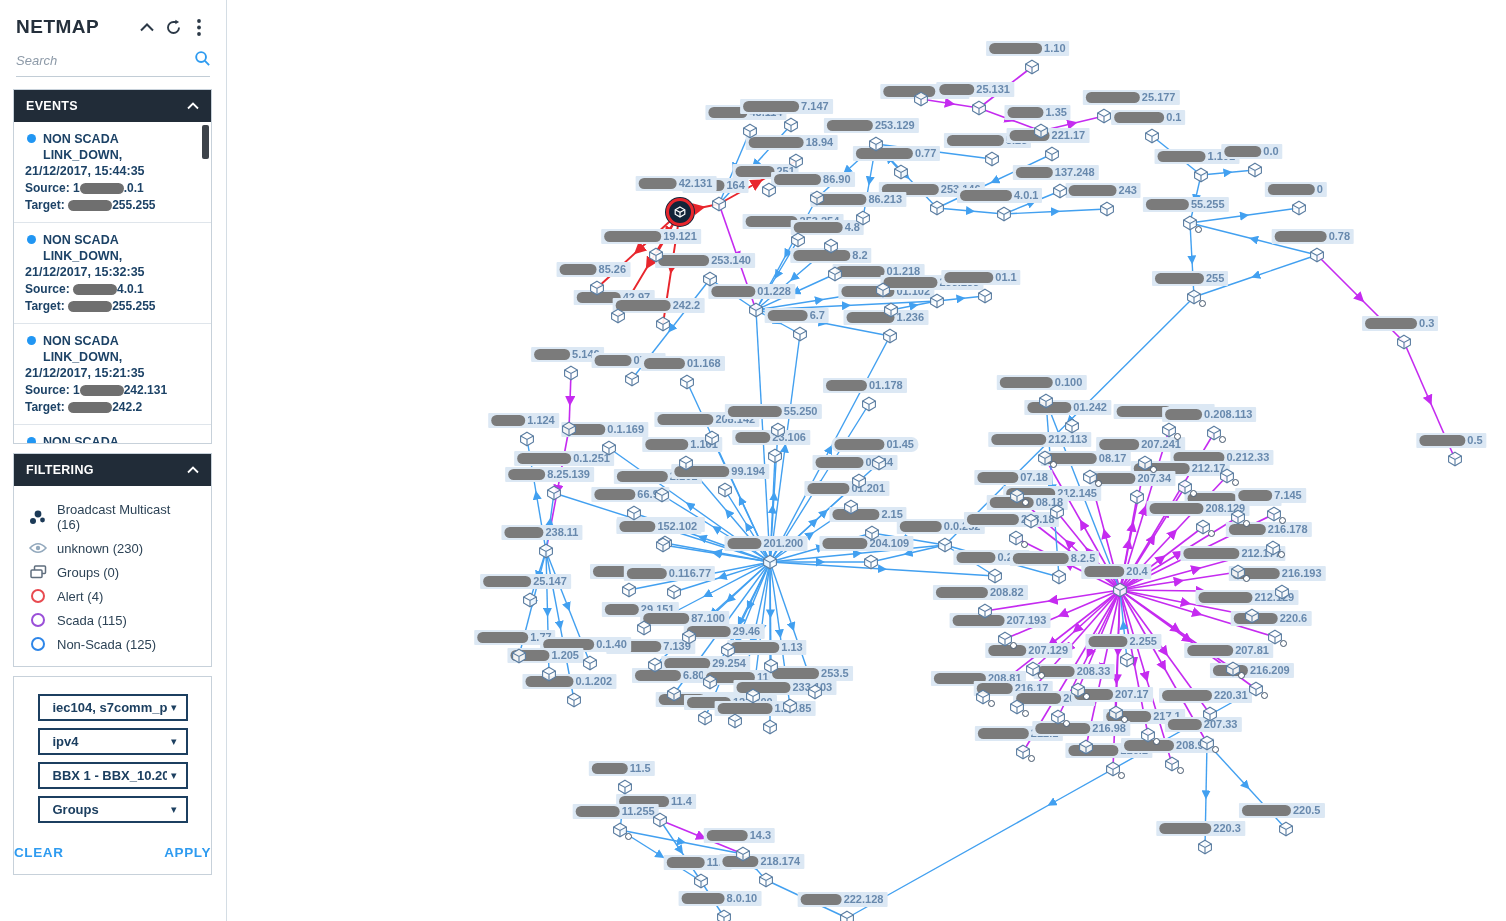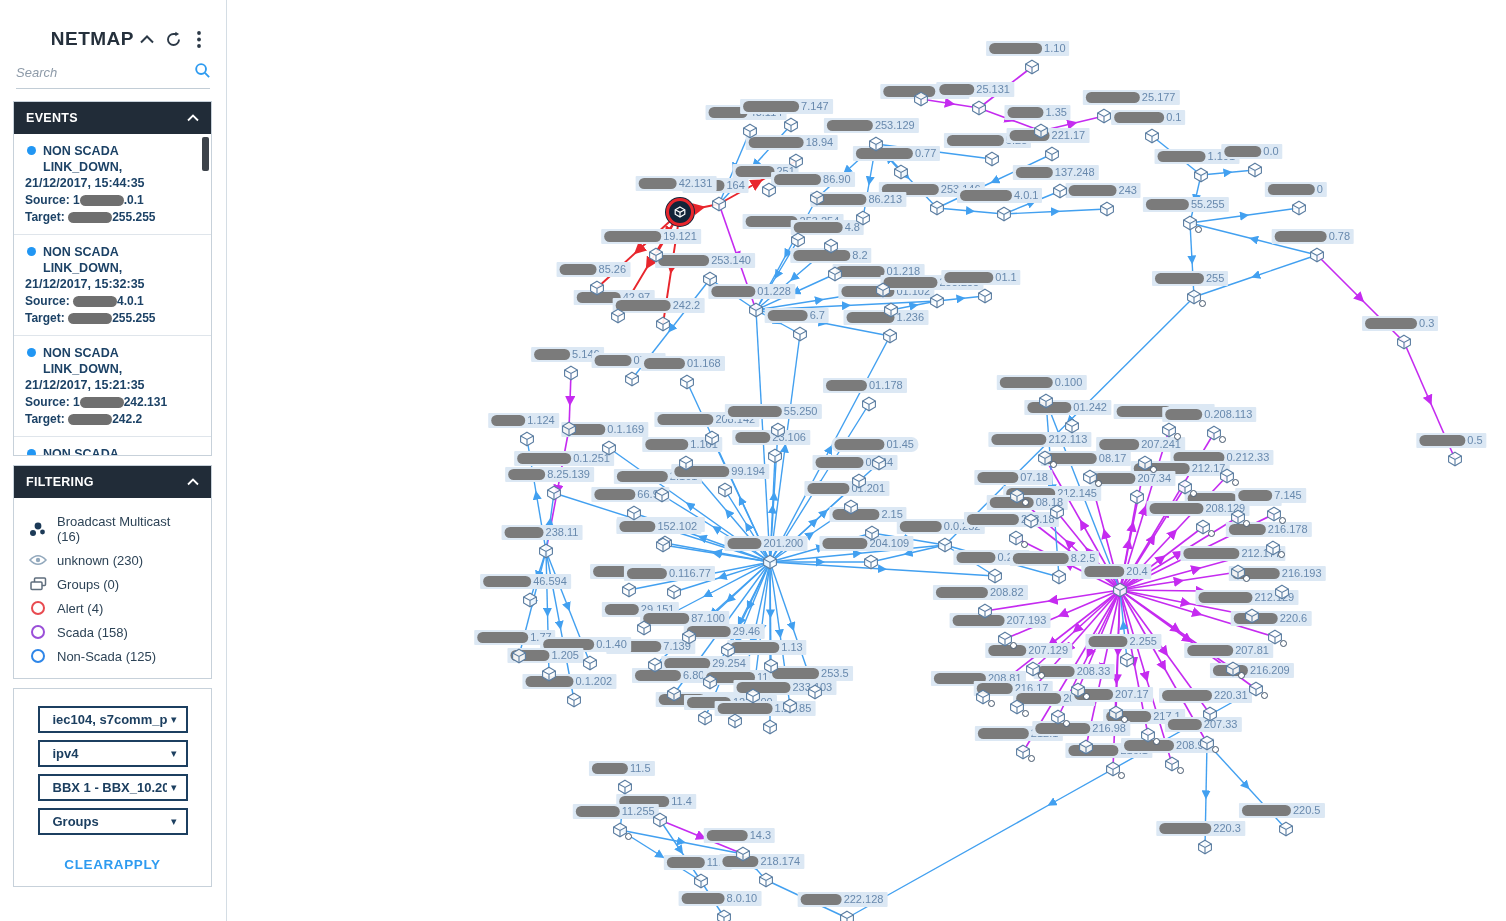--- a/index.html
+++ b/index.html
@@ -1,38 +1,38 @@
 <!DOCTYPE html>
 <html><head>
 <meta charset="utf-8">
 <style>
   * { margin:0; padding:0; box-sizing:border-box; }
   html,body { width:1506px; height:921px; background:#ffffff; overflow:hidden;
               font-family:"Liberation Sans", sans-serif; }
 
   
-  #graph { position:absolute; left:0; top:0; width:1404px; height:921px; }
+  #graph { position:absolute; left:0; top:0; width:1404px; height:921px;font-weight:bold; }
   #edges { position:absolute; left:0; top:0; }
   .gnode { position:absolute; width:16px; height:16px; cursor:pointer; z-index:3; }
   .gnode svg { display:block; }
   .gnode .port { position:absolute; left:13px; top:11px; width:7px; height:7px;
                  border:1.6px solid #44566b; border-radius:50%; background:#fff; }
   .gnode.alert { width:28px; height:28px; border-radius:50%; background:#132439;
                  border:3.5px solid #e8262d; display:flex; align-items:center;
                  justify-content:center; box-shadow:0 0 0 1px #132439; }
   .nlabel { position:absolute; transform:translateX(-55%); z-index:2;
             background:#dce8f4; color:#6889ad; font-size:11px; line-height:13px;
             padding:1px 4px 1px 3px; white-space:nowrap; border-radius:1px; }
   .nlabel .blob { display:inline-block; vertical-align:-2px; height:11px;
                   background:#7b7b7b; border-radius:7px; margin-right:2px; }
 
   
   #sidebar { position:absolute; left:0; top:0; width:227px; height:921px;
              background:#ffffff; border-right:1px solid #d4dde4; z-index:10; }
-  .sb-head { display:flex; align-items:center; padding:28px 14px 8px 16px;text-align:right; }
+  .sb-head { display:flex; align-items:center; padding:16px 14px 8px 16px; }
   .sb-title { font-size:19px; font-weight:bold; color:#25303c; letter-spacing:.5px; flex:1; }
   .hicon { width:26px; height:22px; display:flex; align-items:center; justify-content:center; cursor:pointer; }
   .search-row { display:flex; align-items:center; margin:4px 16px 12px 16px;
                 border-bottom:1px solid #c2cdd6; padding-bottom:5px; }
   .search-row input { flex:1; border:none; outline:none; font-size:13px; font-style:italic;
                       color:#5a6b7c; font-family:"Liberation Sans",sans-serif; }
   .search-row input::placeholder { color:#8d9aa8; font-style:italic; }
 
   .panel { margin:0 14px 9px 13px; border:1px solid #c7d1da; background:#fff; }
   .p-head { background:#212c38; color:#fff; height:32px; display:flex; align-items:center;
@@ -54,21 +54,21 @@
   #filter-body { padding:12px 0 10px 0; }
   .f-row { display:flex; align-items:center; padding:4px 14px; font-size:13px; color:#2d4356; cursor:pointer; }
   .f-ic { width:20px; height:16px; margin-right:9px; display:flex; align-items:center; justify-content:center; flex:none; }
   .ring { width:14px; height:14px; border-radius:50%; border:2.5px solid #888; }
 
   #adv-body { padding:10px 0 14px 0; }
   .sel { width:150px; height:27px; border:2px solid #1c3f60; margin:7px auto;
          display:flex; align-items:center; padding:0 9px 0 13px; cursor:pointer; }
   .sel .v { flex:1; font-size:13px; font-weight:bold; color:#1c3f60; white-space:nowrap; overflow:hidden; }
   .sel .c { color:#1c3f60; font-size:11px; margin-left:4px; }
-  .adv-btns { display:flex; justify-content:center; margin-top:22px; }
+  .adv-btns { display:flex; justify-content:space-between; margin-top:22px; }
   .tbtn { color:#2e9bf0; font-size:13.5px; font-weight:bold; letter-spacing:.6px;
           cursor:pointer; background:none; border:none; font-family:"Liberation Sans",sans-serif; }
 </style>
 </head>
 <body>
 
 <div id="graph">
   <svg id="edges" width="1506" height="921">
     <defs>
       <marker id="mb" viewBox="0 0 10 10" refX="5" refY="5" markerWidth="6.5" markerHeight="6.5" orient="auto">
@@ -658,21 +658,21 @@
           <path d="M2 6.2 L10 10.6 L18 6.2 M10 10.6 V18.5" fill="none" stroke="#5b7da1" stroke-width="1.4"></path>
         </svg>
       </div>
       <div class="nlabel" style="left: 663px; top: 519px;"><span class="blob" style="width:36px"></span><span>152.102</span></div>
       <div class="gnode" style="left: 655px; top: 537px;">
         <svg width="16" height="16" viewBox="0 0 20 20">
           <path d="M10 1.5 L18 6.2 V13.8 L10 18.5 L2 13.8 V6.2 Z" fill="#ffffff" fill-opacity="0.9" stroke="#5b7da1" stroke-width="1.4"></path>
           <path d="M2 6.2 L10 10.6 L18 6.2 M10 10.6 V18.5" fill="none" stroke="#5b7da1" stroke-width="1.4"></path>
         </svg>
       </div>
-      <div class="nlabel" style="left: 530px; top: 574px;"><span class="blob" style="width:48px"></span><span>46.594</span></div>
+      <div class="nlabel" style="left: 530px; top: 574px;"><span class="blob" style="width:48px"></span><span>25.147</span></div>
       <div class="gnode" style="left: 522px; top: 592px;">
         <svg width="16" height="16" viewBox="0 0 20 20">
           <path d="M10 1.5 L18 6.2 V13.8 L10 18.5 L2 13.8 V6.2 Z" fill="#ffffff" fill-opacity="0.9" stroke="#5b7da1" stroke-width="1.4"></path>
           <path d="M2 6.2 L10 10.6 L18 6.2 M10 10.6 V18.5" fill="none" stroke="#5b7da1" stroke-width="1.4"></path>
         </svg>
       </div>
       <div class="nlabel" style="left: 629px; top: 564px;"><span class="blob" style="width:35px"></span><span>9.110</span></div>
       <div class="gnode" style="left: 621px; top: 582px;">
         <svg width="16" height="16" viewBox="0 0 20 20">
           <path d="M10 1.5 L18 6.2 V13.8 L10 18.5 L2 13.8 V6.2 Z" fill="#ffffff" fill-opacity="0.9" stroke="#5b7da1" stroke-width="1.4"></path>
@@ -1382,21 +1382,21 @@
         <div class="f-row">
           <span class="f-ic">
             <span class="ring" style="border-color:#e84a50"></span>
           </span>
           <span>Alert (4)</span>
         </div>
         <div class="f-row">
           <span class="f-ic">
             <span class="ring" style="border-color:#9a4fd8"></span>
           </span>
-          <span>Scada (158)</span>
+          <span>Scada (115)</span>
         </div>
         <div class="f-row">
           <span class="f-ic">
             <span class="ring" style="border-color:#2e86e8"></span>
           </span>
           <span>Non-Scada (125)</span>
         </div>
       </div>
   </div>
 

